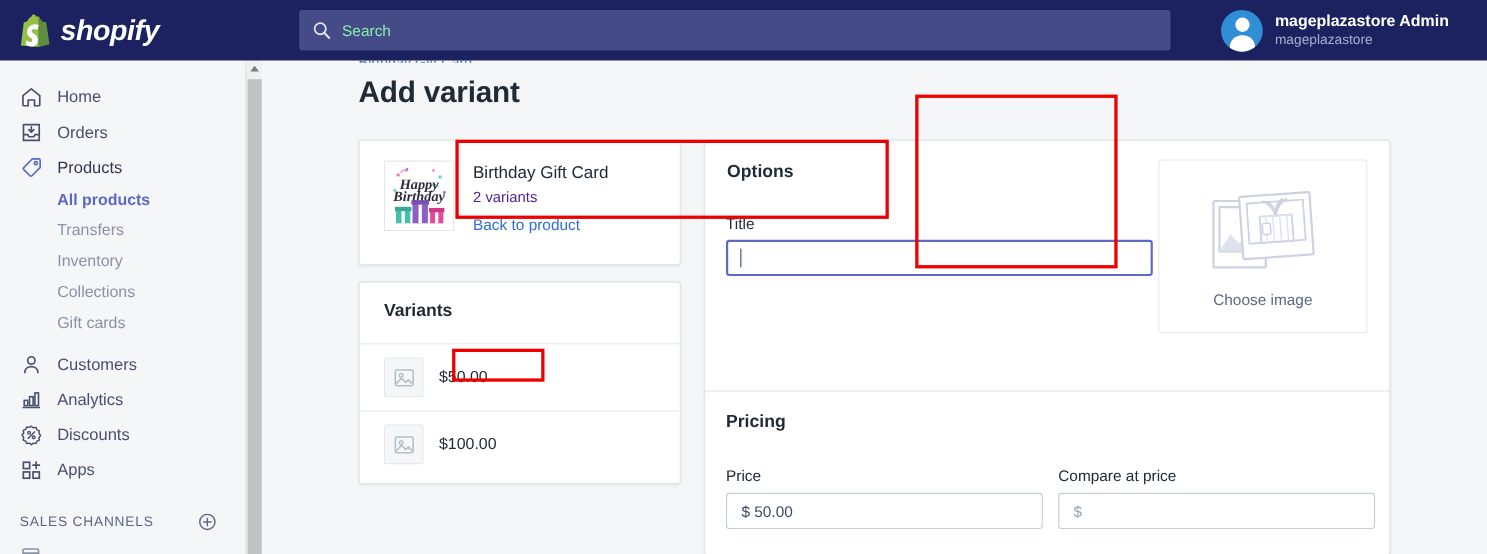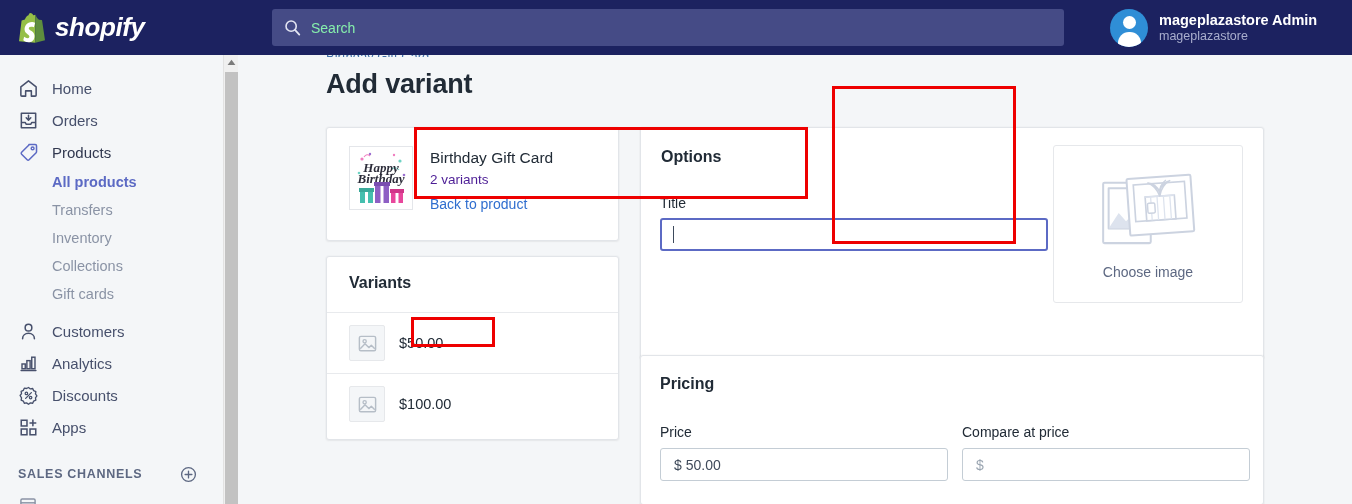--- a/index.html
+++ b/index.html
@@ -91,21 +91,21 @@
   }
   .subnav-item.active { color: #5c6ac4; font-weight: bold; }
   .nav-gap { height: 7px; }
   .channels-header {
     display: flex; align-items: center; justify-content: space-between;
     padding: 0 26px 0 18px; height: 30px;
     margin-top: 16px;
   }
   .channels-title {
     color: #5d6882; font-size: 12.5px;
-    font-weight: bold; letter-spacing: 0.7px;
+    font-weight: normal; letter-spacing: 0.7px;
   }
   .plus-icon { width: 17px; height: 17px; }
   .channel-clip {
     padding-left: 18px; margin-top: 6px;
     height: 12px; overflow: hidden;
   }
 
   
   .scrollbar {
     position: absolute; left: 223px; top: 55px;

